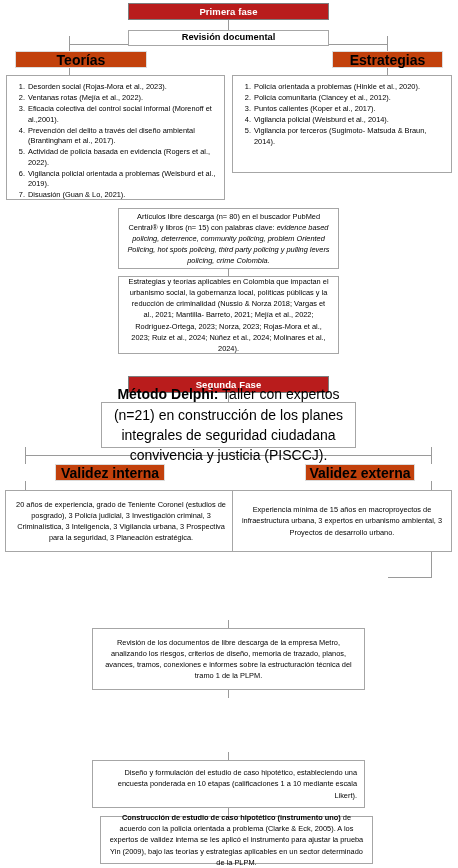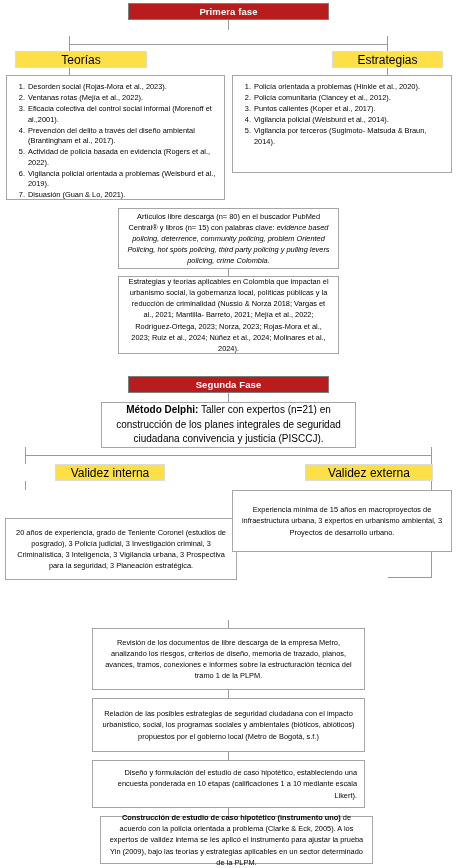--- a/index.html
+++ b/index.html
@@ -31,25 +31,25 @@
     font-weight: bold;
     font-size: 9.5px;
     text-align: center;
     display: flex;
     align-items: center;
     justify-content: center;
     letter-spacing: .1px;
   }
   
   .cat-bar {
-    background: #fde047;
+    background: #c2410c;
     border: 1px solid #dcdcdc;
     color: #000000;
-    font-weight: normal;
-    font-size: 12px;
+    font-weight: bold;
+    font-size: 14px;
     text-align: center;
     display: flex;
     align-items: center;
     justify-content: center;
   }
   
   .box {
     background: #ffffff;
     border: 1px solid #a6a6a6;
     font-size: 7.4px;
@@ -68,21 +68,21 @@
     font-size: 9.3px;
     text-align: center;
     display: flex;
     align-items: center;
     justify-content: center;
   }
   .box.listbox {
     padding: 6px 6px 5px 6px;
   }
   .box.delphi {
-    font-size: 10px;
+    font-size: 14px;
     line-height: 1.45;
     text-align: center;
     display: flex;
     align-items: center;
     justify-content: center;
     padding: 4px 8px;
   }
   ol.numlist {
     margin: 0;
     padding: 0 0 0 14px;
@@ -138,20 +138,21 @@
   <div class="ln lnv" style="left:431px; top:552px; height:25px;"></div>
   <div class="ln lnh" style="left:388px; top:577px; width:44px;"></div>
 
   <div class="ln lnv" style="left:228px; top:620px; height:8px;"></div>
   <div class="ln lnv" style="left:228px; top:690px; height:8px;"></div>
   <div class="ln lnv" style="left:228px; top:752px; height:8px;"></div>
   <div class="ln lnv" style="left:228px; top:808px; height:8px;"></div>
 
   <div class="node phase-bar" style="left:128px; top:3px; width:201px; height:17px;">Primera fase</div>
 
+  <div class="node box titlebox" style="left:128px; top:30px; width:201px; height:16px;">Revisión documental</div>
 
   <div class="node cat-bar" style="left:15px; top:51px; width:132px; height:17px;">Teorías</div>
 
   <div class="node cat-bar" style="left:332px; top:51px; width:111px; height:17px;">Estrategias</div>
 
   <div class="node box listbox" style="left:6px; top:75px; width:219px; height:125px;">
     <ol class="numlist">
       <li>Desorden social (Rojas-Mora et al., 2023).</li>
       <li>Ventanas rotas (Mejía et al., 2022).</li>
       <li>Eficacia colectiva del control social informal (Morenoff et al.,2001).</li>
@@ -183,30 +184,29 @@
   <div class="node phase-bar" style="left:128px; top:376px; width:201px; height:17px;">Segunda Fase</div>
 
   <div class="node box delphi" style="left:101px; top:402px; width:255px; height:46px;">
     <div>
       <span class="bold">Método Delphi:</span><span> Taller con expertos (n=21) en construcción de los planes integrales de seguridad ciudadana convivencia y justicia (PISCCJ).</span>
     </div>
   </div>
 
   <div class="node cat-bar" style="left:55px; top:464px; width:110px; height:17px;">Validez interna</div>
 
-  <div class="node cat-bar" style="left:305px; top:464px; width:128px; height:17px;">Validez externa</div>
-
-  <div class="node box center" style="left:5px; top:490px; width:232px; height:62px;margin-top:28px;">20 años de experiencia, grado de Teniente Coronel (estudios de posgrado), 3 Policía judicial, 3 Investigación criminal, 3 Criminalística, 3 Inteligencia, 3 Vigilancia urbana, 3 Prospectiva para la seguridad, 3 Planeación estratégica.</div>
+  <div class="node cat-bar" style="left:305px; top:464px; width:110px; height:17px;">Validez externa</div>
+
+  <div class="node box center" style="left:5px; top:490px; width:232px; height:62px;">20 años de experiencia, grado de Teniente Coronel (estudios de posgrado), 3 Policía judicial, 3 Investigación criminal, 3 Criminalística, 3 Inteligencia, 3 Vigilancia urbana, 3 Prospectiva para la seguridad, 3 Planeación estratégica.</div>
 
   <div class="node box center" style="left:232px; top:490px; width:220px; height:62px;">Experiencia mínima de 15 años en macroproyectos de infraestructura urbana, 3 expertos en urbanismo ambiental, 3 Proyectos de desarrollo urbano.</div>
 
 
   <div class="node box center" style="left:92px; top:628px; width:273px; height:62px;">Revisión de los documentos de libre descarga de la empresa Metro, analizando los riesgos, criterios de diseño, memoria de trazado, planos, avances, tramos, conexiones e informes sobre la estructuración técnica del tramo 1 de la PLPM.</div>
 
-  <div class="node box center" style="left:92px; top:698px; width:273px; height:54px;">Relación de las posibles estrategias de seguridad ciudadana con el impacto urbanístico, social, los programas sociales y ambientales (bióticos, abióticos) propuestos por el gobierno local (Metro de Bogotá, s.f.)</div>
 
   <div class="node box center" style="left:92px; top:760px; width:273px; height:48px;text-align:right;">Diseño y formulación del estudio de caso hipotético, estableciendo una encuesta ponderada en 10 etapas (calificaciones 1 a 10 mediante escala Likert).</div>
 
   <div class="node box center" style="left:100px; top:816px; width:273px; height:48px;">
     <div>
       <span class="bold">Construcción de estudio de caso hipotético (instrumento uno)</span><span> de acuerdo con la policía orientada a problema (Clarke &amp; Eck, 2005). A los expertos de validez interna se les aplicó el instrumento para ajustar la prueba Yin (2009), bajo las teorías y estrategias aplicables en un sector determinado de la PLPM.</span>
     </div>
   </div>
 
 </div>

